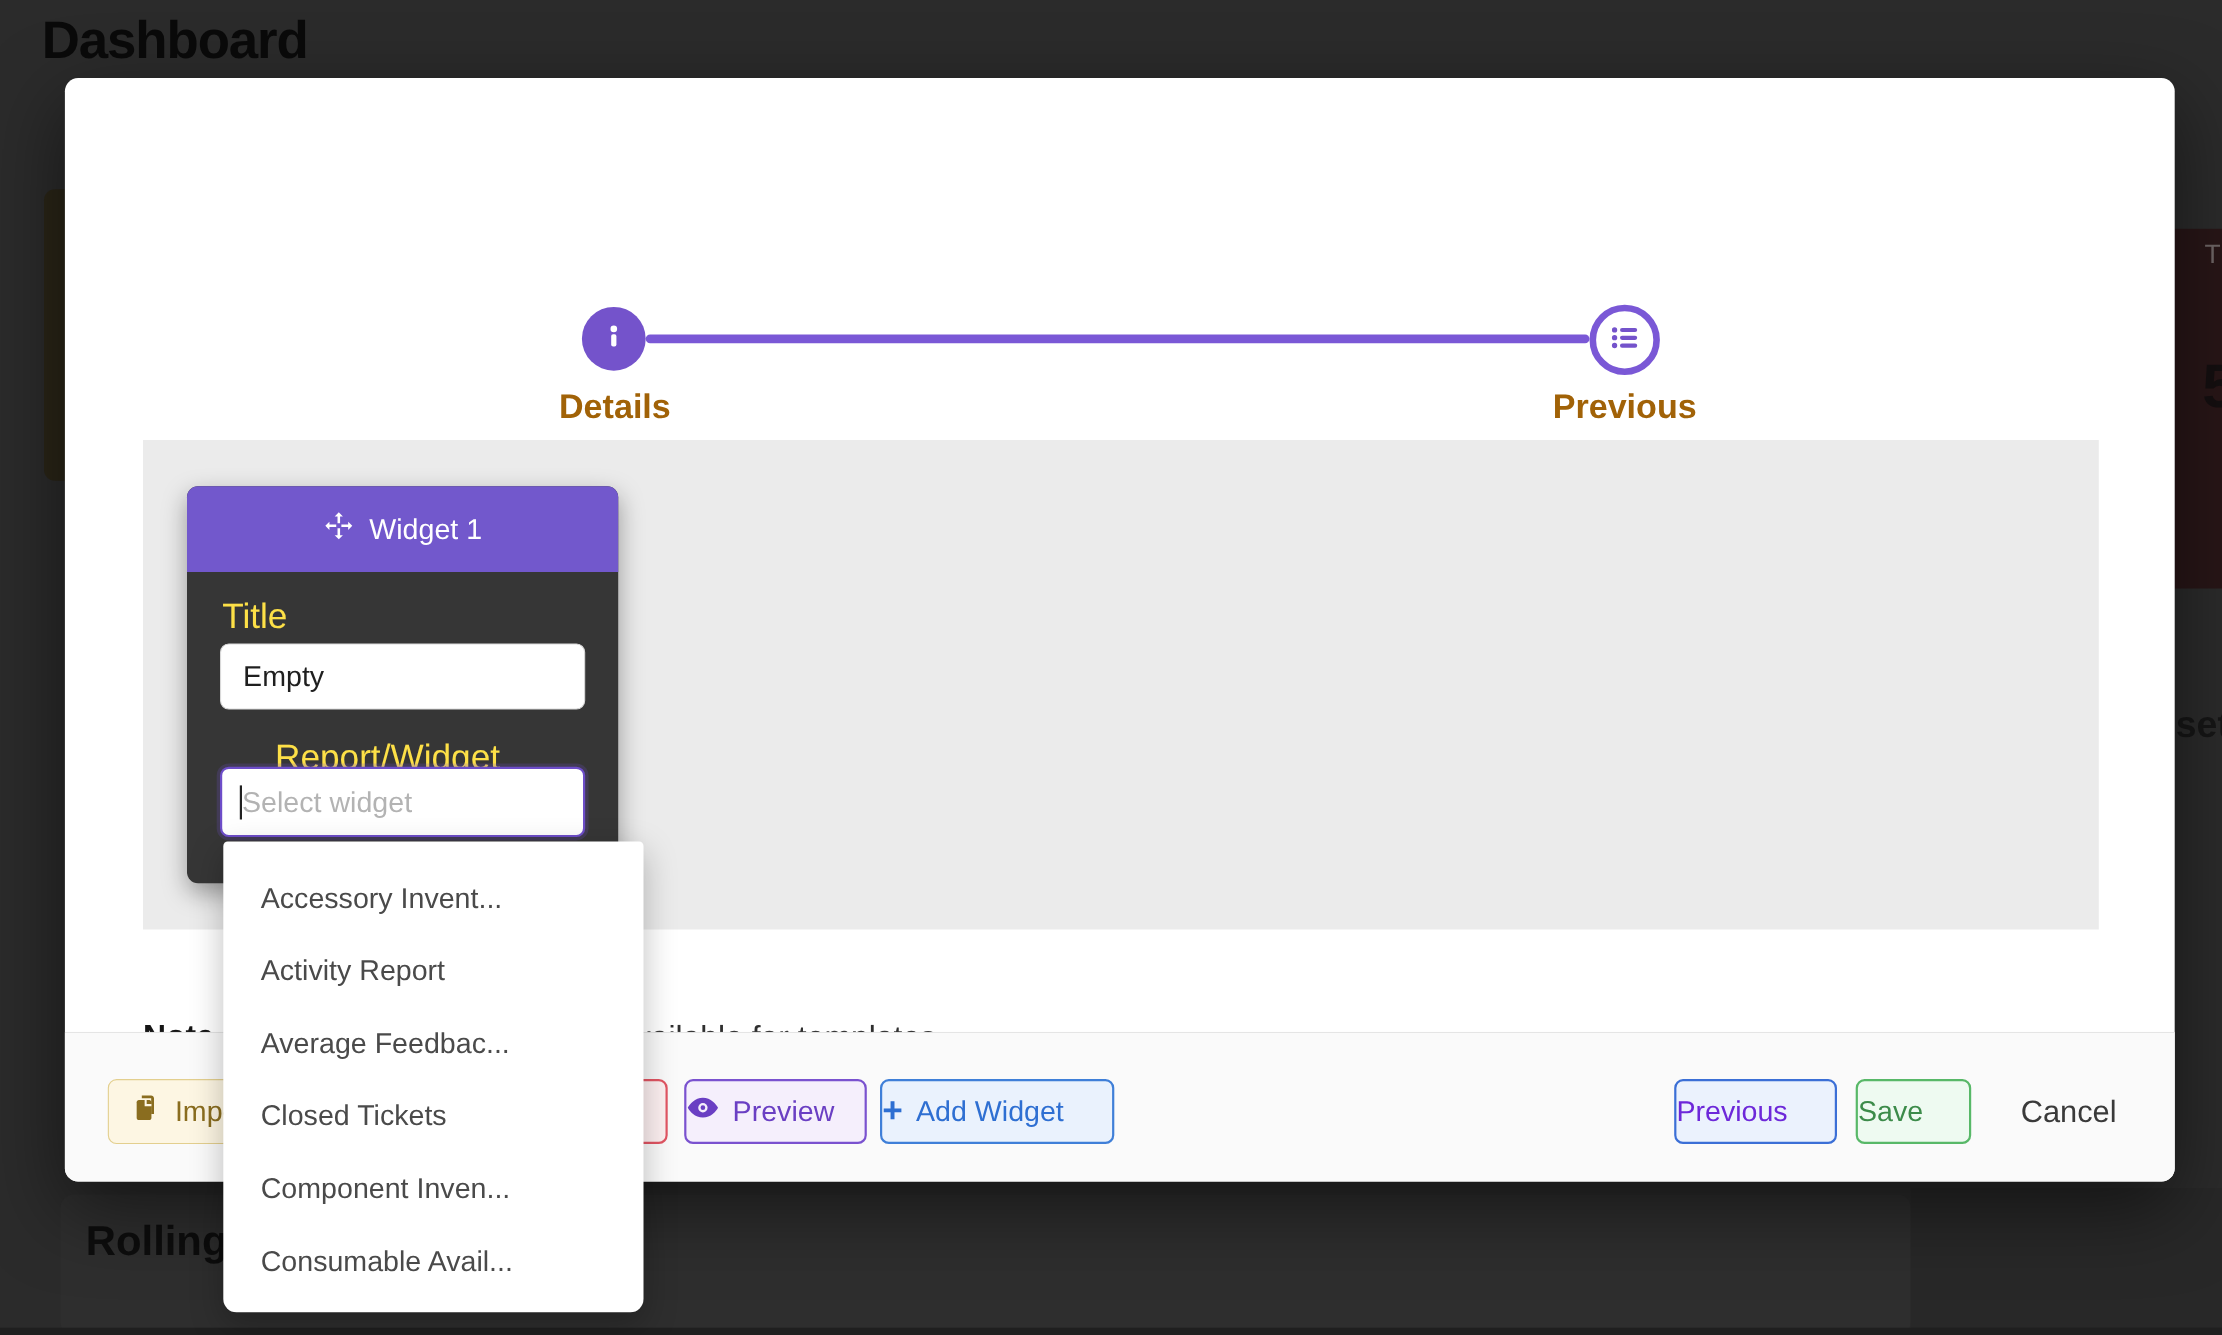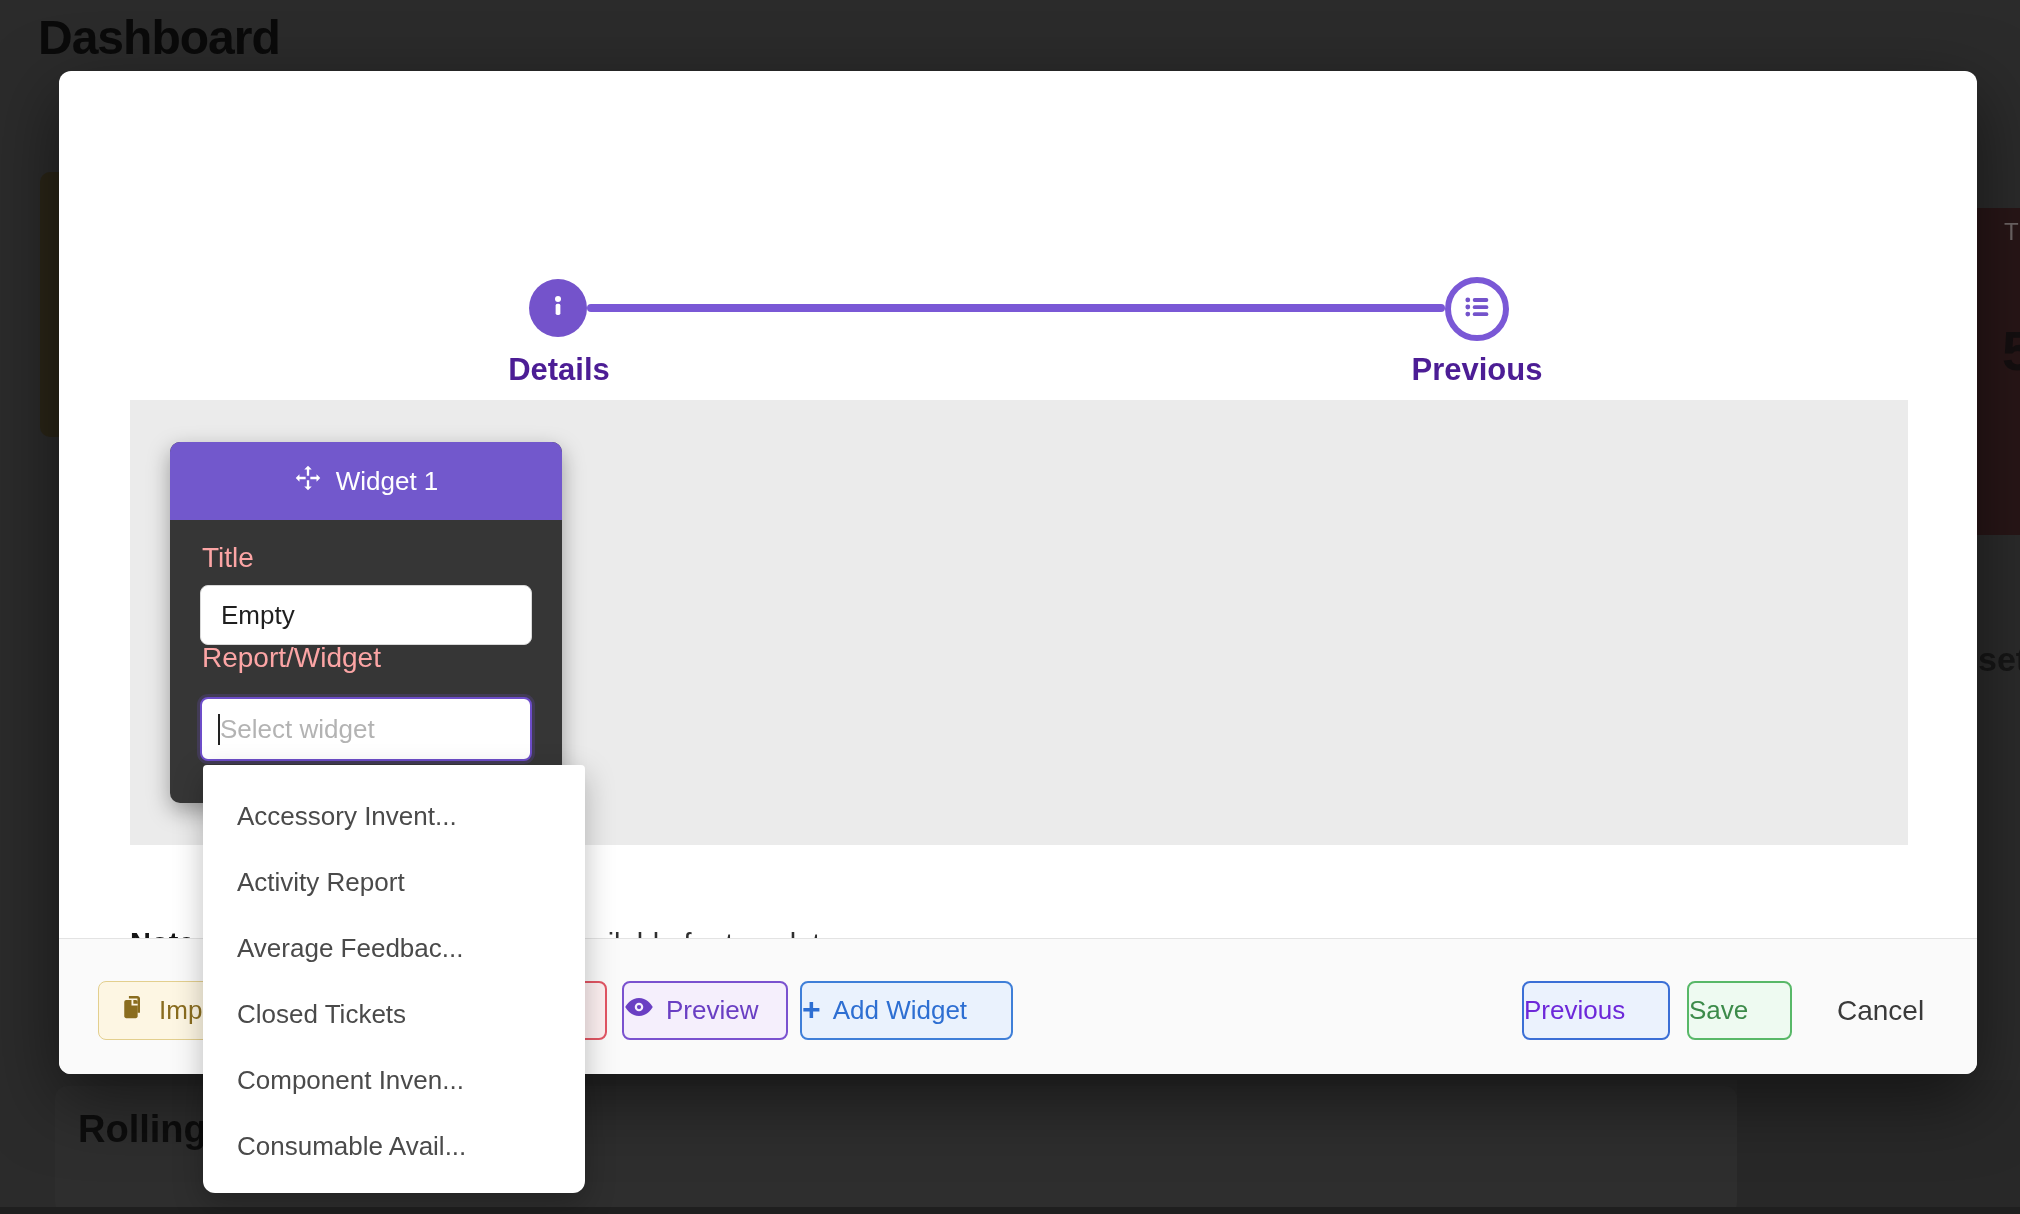--- a/index.html
+++ b/index.html
@@ -28,39 +28,39 @@
   .modal-title { position:absolute; left:43px; top:50px; font-size:36px; color:#3a3a3a; }
   .create-btn { position:absolute; left:493px; top:43px; width:143px; height:58px; background:#3b76e0;
                 border:none; border-radius:10px; color:#ffffff; font-size:27px; cursor:pointer;
                 font-family:"Liberation Sans", sans-serif; }
 
   
   .step-line { position:absolute; left:528px; top:233px; width:858px; height:8px; background:#7a58d6; border-radius:4px; }
   .step-circle { position:absolute; border-radius:50%; display:flex; align-items:center; justify-content:center; }
   .step-details-circle { left:470px; top:208px; width:58px; height:58px; background:#7453cb; }
   .step-widgets-circle { left:1386px; top:206px; width:64px; height:64px; background:#ffffff; border:6px solid #7a58d6; }
-  .step-label { position:absolute; font-size:31px; font-weight:bold; color:#4c1d95; width:240px; text-align:center; }
+  .step-label { position:absolute; font-size:31px; font-weight:bold; color:#a16207; width:240px; text-align:center; }
   .step-details-label { left:380px; top:281px; }
   .step-widgets-label { left:1298px; top:281px; }
 
   
   .canvas { position:absolute; left:71px; top:329px; width:1778px; height:445px; background:#ebebeb; }
 
   
   .widget-card { position:absolute; left:111px; top:371px; width:392px; height:361px; background:#363636;
                  border-radius:10px; box-shadow:0 8px 22px rgba(0,0,0,0.35); }
   .widget-card-header { position:absolute; left:0; top:0; width:100%; height:78px; background:#7258cc;
                         border-radius:10px 10px 0 0; display:flex; align-items:center; justify-content:center;
                         gap:14px; color:#ffffff; font-size:26px; cursor:move; }
-  .field-label { position:absolute; left:32px; font-size:28px; color:#fca5a5; }
+  .field-label { position:absolute; left:32px; font-size:32px; color:#fde047; }
   .title-label { top:100px; }
   .title-input { position:absolute; left:30px; top:143px; width:332px; height:60px; background:#ffffff;
                  border:1px solid #d9d9d9; border-radius:8px; font-size:26px; color:#1f1f1f; padding:0 20px;
                  font-family:"Liberation Sans", sans-serif; }
-  .report-label { top:200px; }
+  .report-label { top:228px;margin-left:48px; }
   .select-wrap { position:absolute; left:30px; top:255px; width:332px; height:64px; background:#ffffff;
                  border:2px solid #6d4dc9; border-radius:8px; box-shadow:0 0 0 3px rgba(109,77,201,0.22); }
   .select-input { position:absolute; left:0; top:0; width:100%; height:100%; border:none; background:transparent;
                   font-size:26px; color:#15803d; padding:0 18px; border-radius:8px; outline:none;
                   font-family:"Liberation Sans", sans-serif; }
   .select-input::placeholder { color:#b3b3b3; }
   .text-caret { position:absolute; left:16px; top:15px; width:2px; height:31px; background:#222222; }
 
   
   .note-prefix { position:absolute; left:71px; top:856px; font-size:29px; font-weight:bold; color:#151515; }

